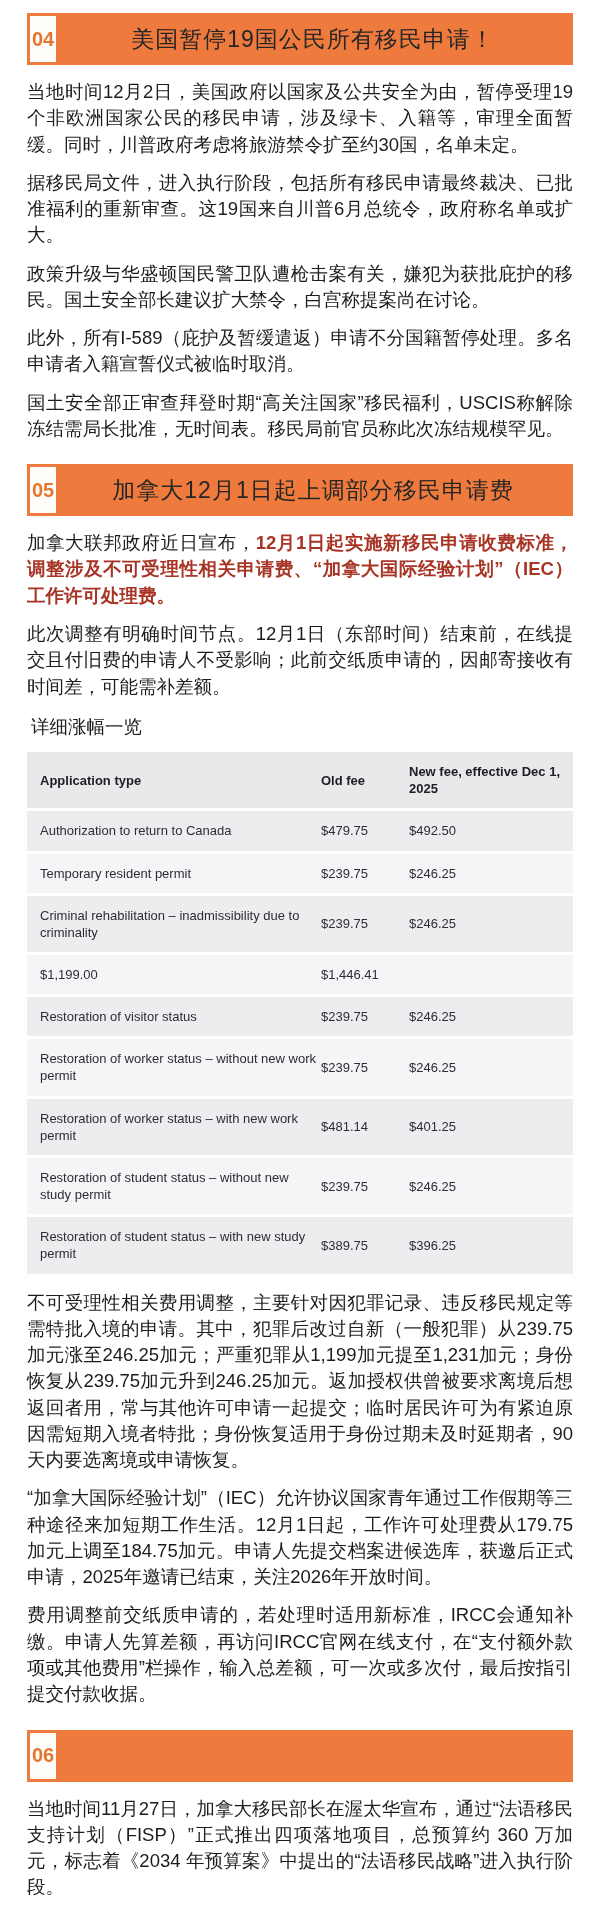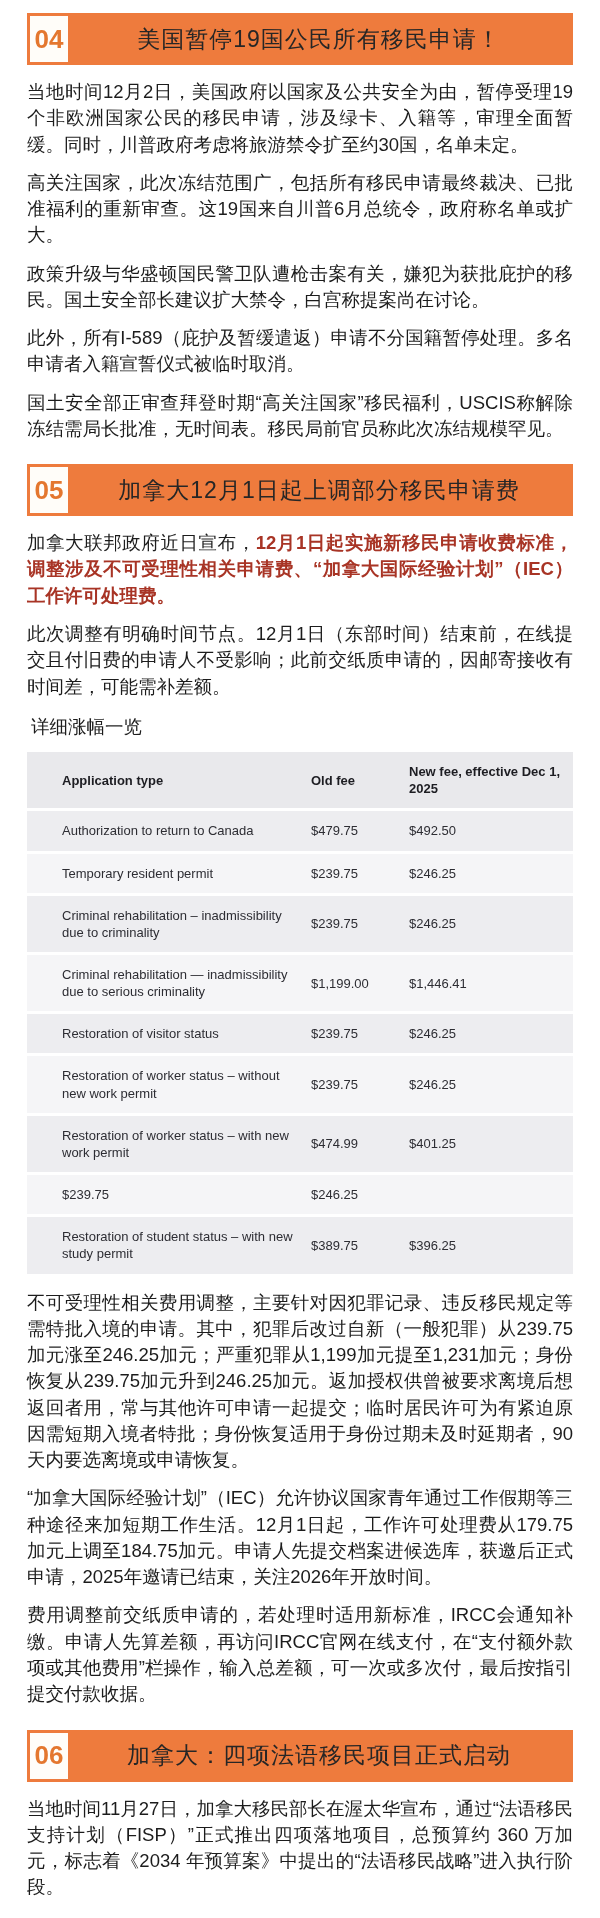--- a/index.html
+++ b/index.html
@@ -26,25 +26,25 @@
   .sec-bar{
     display:flex;
     align-items:stretch;
     background:var(--orange);
     padding:3px;
     height:52px;
     margin:22px 0 14px;
   }
   .sec-bar.first{margin-top:0;}
   .sec-num{
-    width:38px;
+    width:26px;
     background:#fffdf9;
     color:var(--orange-num);
     font-weight:700;
-    font-size:26px;
+    font-size:20px;
     display:flex;
     align-items:center;
     justify-content:center;
     flex:0 0 auto;
   }
   .sec-title{
     flex:1;
     display:flex;
     align-items:center;
     justify-content:center;
@@ -75,23 +75,22 @@
   
   .fee-table{
     margin:12px 0 16px;
     font-size:13px;
     line-height:1.32;
     color:var(--table-text);
   }
   .fee-row{
     display:grid;
     grid-template-columns:1fr 88px 158px;
-    column-gap:10px;
     align-items:center;
-    padding:11px 6px 11px 35px;
+    padding:11px 6px 11px 13px;
     margin-bottom:3px;
   }
   .fee-row.header{
     background:var(--row-header);
     font-weight:700;
     color:#1d1d22;
   }
   .fee-row.odd{background:var(--row-odd);}
   .fee-row.even{background:var(--row-even);}
 </style>
@@ -99,21 +98,21 @@
 <body>
 
 <div class="page">
 
   <section>
     <header class="sec-bar first">
       <div class="sec-num">04</div>
       <div class="sec-title">美国暂停19国公民所有移民申请！</div>
     </header>
     <p class="body">当地时间12月2日，美国政府以国家及公共安全为由，暂停受理19个非欧洲国家公民的移民申请，涉及绿卡、入籍等，审理全面暂缓。同时，川普政府考虑将旅游禁令扩至约30国，名单未定。</p>
-    <p class="body">高关注国家，此次冻结范围广，包括所有移民申请最终裁决、已批准福利的重新审查。这19国来自川普6月总统令，政府称名单或扩大。</p>
+    <p class="body">据移民局文件，进入执行阶段，包括所有移民申请最终裁决、已批准福利的重新审查。这19国来自川普6月总统令，政府称名单或扩大。</p>
     <p class="body">政策升级与华盛顿国民警卫队遭枪击案有关，嫌犯为获批庇护的移民。国土安全部长建议扩大禁令，白宫称提案尚在讨论。</p>
     <p class="body">此外，所有I-589（庇护及暂缓遣返）申请不分国籍暂停处理。多名申请者入籍宣誓仪式被临时取消。</p>
     <p class="body">国土安全部正审查拜登时期“高关注国家”移民福利，USCIS称解除冻结需局长批准，无时间表。移民局前官员称此次冻结规模罕见。</p>
   </section>
 
   <section>
     <header class="sec-bar">
       <div class="sec-num">05</div>
       <div class="sec-title">加拿大12月1日起上调部分移民申请费</div>
     </header>
@@ -136,57 +135,56 @@
         <div>Temporary resident permit</div>
         <div>$239.75</div>
         <div>$246.25</div>
       </div>
       <div class="fee-row odd">
         <div>Criminal rehabilitation – inadmissibility due to criminality</div>
         <div>$239.75</div>
         <div>$246.25</div>
       </div>
       <div class="fee-row even">
-        <div>Criminal rehabilitation — inadmissibility due to serious criminality</div>
         <div>$1,199.00</div>
         <div>$1,446.41</div>
       </div>
       <div class="fee-row odd">
         <div>Restoration of visitor status</div>
         <div>$239.75</div>
         <div>$246.25</div>
       </div>
       <div class="fee-row even">
         <div>Restoration of worker status – without new work permit</div>
         <div>$239.75</div>
         <div>$246.25</div>
       </div>
       <div class="fee-row odd">
         <div>Restoration of worker status – with new work permit</div>
-        <div>$474.99</div>
+        <div>$481.14</div>
         <div>$401.25</div>
       </div>
       <div class="fee-row even">
+        <div>Restoration of student status – without new study permit</div>
         <div>$239.75</div>
         <div>$246.25</div>
       </div>
       <div class="fee-row odd">
         <div>Restoration of student status – with new study permit</div>
         <div>$389.75</div>
         <div>$396.25</div>
       </div>
     </div>
 
     <p class="body">不可受理性相关费用调整，主要针对因犯罪记录、违反移民规定等需特批入境的申请。其中，犯罪后改过自新（一般犯罪）从239.75加元涨至246.25加元；严重犯罪从1,199加元提至1,231加元；身份恢复从239.75加元升到246.25加元。返加授权供曾被要求离境后想返回者用，常与其他许可申请一起提交；临时居民许可为有紧迫原因需短期入境者特批；身份恢复适用于身份过期未及时延期者，90天内要选离境或申请恢复。</p>
     <p class="body">“加拿大国际经验计划”（IEC）允许协议国家青年通过工作假期等三种途径来加短期工作生活。12月1日起，工作许可处理费从179.75加元上调至184.75加元。申请人先提交档案进候选库，获邀后正式申请，2025年邀请已结束，关注2026年开放时间。</p>
     <p class="body">费用调整前交纸质申请的，若处理时适用新标准，IRCC会通知补缴。申请人先算差额，再访问IRCC官网在线支付，在“支付额外款项或其他费用”栏操作，输入总差额，可一次或多次付，最后按指引提交付款收据。</p>
   </section>
 
   <section>
     <header class="sec-bar">
       <div class="sec-num">06</div>
-      <div class="sec-title">加拿大：四项法语移民项目正式启动</div>
     </header>
     <p class="body">当地时间11月27日，加拿大移民部长在渥太华宣布，通过“法语移民支持计划（FISP）”正式推出四项落地项目，总预算约 360 万加元，标志着《2034 年预算案》中提出的“法语移民战略”进入执行阶段。</p>
 
   </section>
 
 </div>
 
 </body></html>

